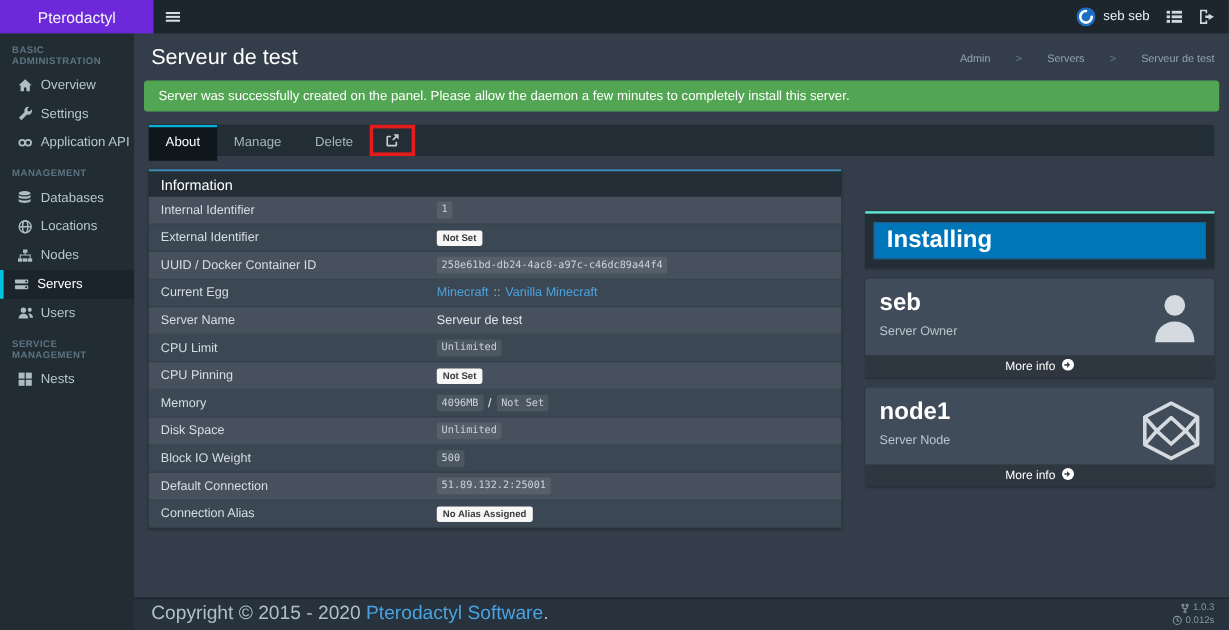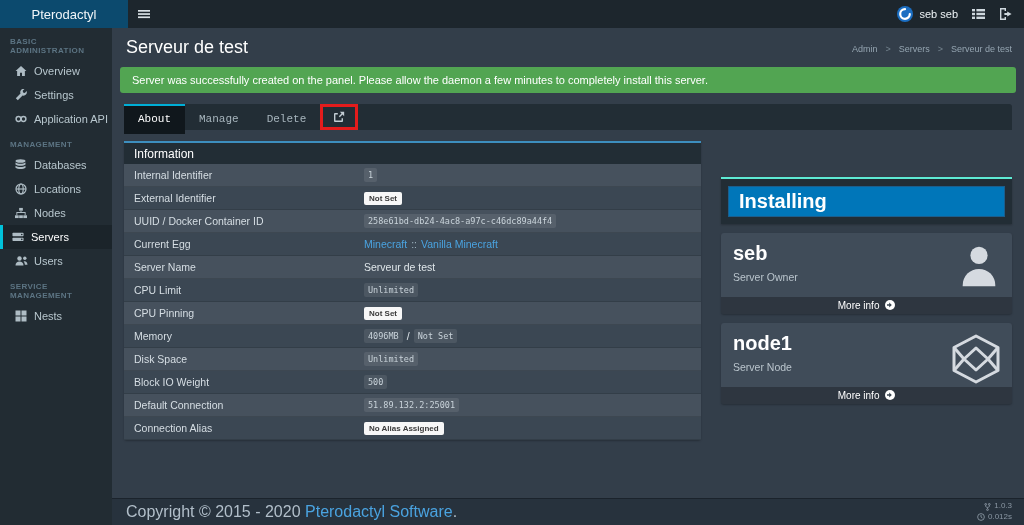--- a/index.html
+++ b/index.html
@@ -2,21 +2,21 @@
 <html><head>
 <meta charset="utf-8">
 <style>
   * { margin:0; padding:0; box-sizing:border-box; }
   html,body { width:1024px; height:525px; overflow:hidden; background:#333e4a;
     font-family:"Liberation Sans", sans-serif; }
   svg { display:block; }
 
   
   .topbar { display:flex; height:28px; }
-  .logo { width:128px; background:#0c4a6e; color:#f2f6f9; font-size:13px;
+  .logo { width:128px; background:#6d28d9; color:#f2f6f9; font-size:13px;
     display:flex; align-items:center; justify-content:center; }
   .navbar { flex:1; background:#1d262d; display:flex; align-items:center; }
   .hamburger { padding:0 10px; color:#d9e0e5; cursor:pointer; }
   .nav-right { margin-left:auto; display:flex; align-items:center; gap:14px; padding-right:12px; }
   .user-menu { display:flex; align-items:center; gap:6px; color:#eef3f6; font-size:11px; }
   .nav-icon { color:#cfd8de; }
 
   
   .shell { display:flex; height:497px; }
   .sidebar { width:112px; background:#222c33; flex-shrink:0; }
@@ -28,32 +28,32 @@
   .side-item.active { background:#1b242a; color:#ffffff; border-left:3px solid #00c2da;
     padding-left:9px; }
 
   .content-wrap { flex:1; display:flex; flex-direction:column; }
   .content { flex:1; background:#333e4a; }
 
   
   .content-header { display:flex; align-items:flex-start; justify-content:space-between;
     padding:9px 12px 7px 14px; }
   .page-title { color:#ffffff; font-size:18px; font-weight:normal; }
-  .breadcrumb { display:flex; gap:8px; font-size:9px; color:#95a5b1; padding-top:7px; }
+  .breadcrumb { display:flex; gap:21px; font-size:9px; color:#95a5b1; padding-top:7px; }
   .breadcrumb .sep { color:#75848f; }
 
   
   .alert { margin:2px 8px 0; background:#52a552; border-radius:3px; color:#ffffff;
     font-size:11px; padding:7px 12px; }
 
   
   .tabs { margin:11px 12px 0; background:#222d35; height:26px; display:flex;
     border-radius:3px 3px 0 0; align-items:stretch; }
   .tab { padding:15px 14px; display:flex; align-items:center; font-size:11px;
-    color:#a7b5bd; cursor:pointer;font-family:Liberation Mono, monospace; }
+    color:#a7b5bd; cursor:pointer; }
   .tab.active { background:#10171c; color:#ffffff; box-shadow: inset 0 2px 0 #00aed6; }
   .tab-ext { display:flex; align-items:center; padding:0 10px; color:#c3ced5;
     border:3px solid #e41c1c; cursor:pointer; }
 
   
   .main { display:flex; gap:20px; padding:11px 12px 0; align-items:center; }
   .col-left { width:577px; flex-shrink:0; }
   .col-right { flex:1; }
 
   .box { border-top:2px solid #3d8ebe; border-radius:0 0 3px 3px;

